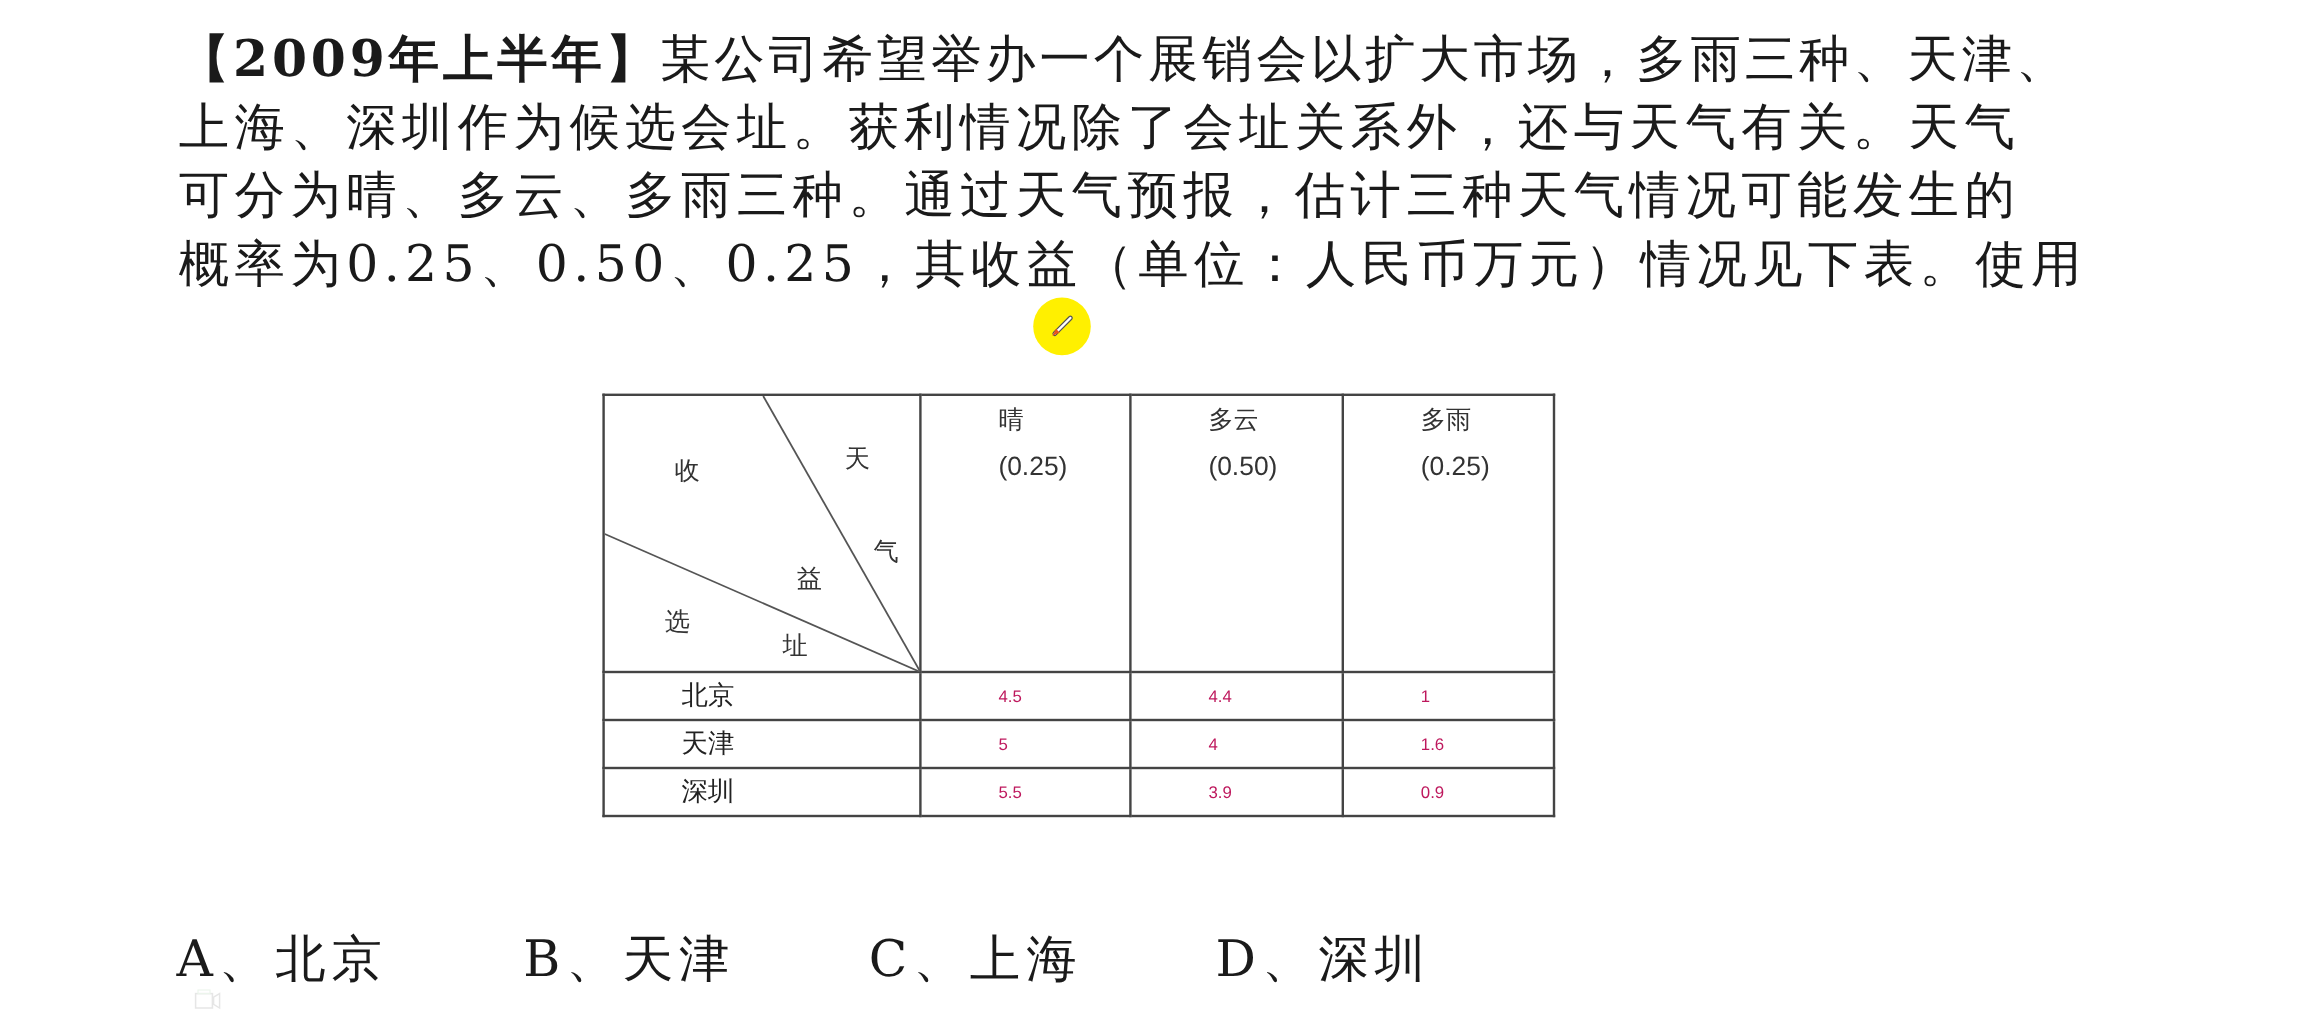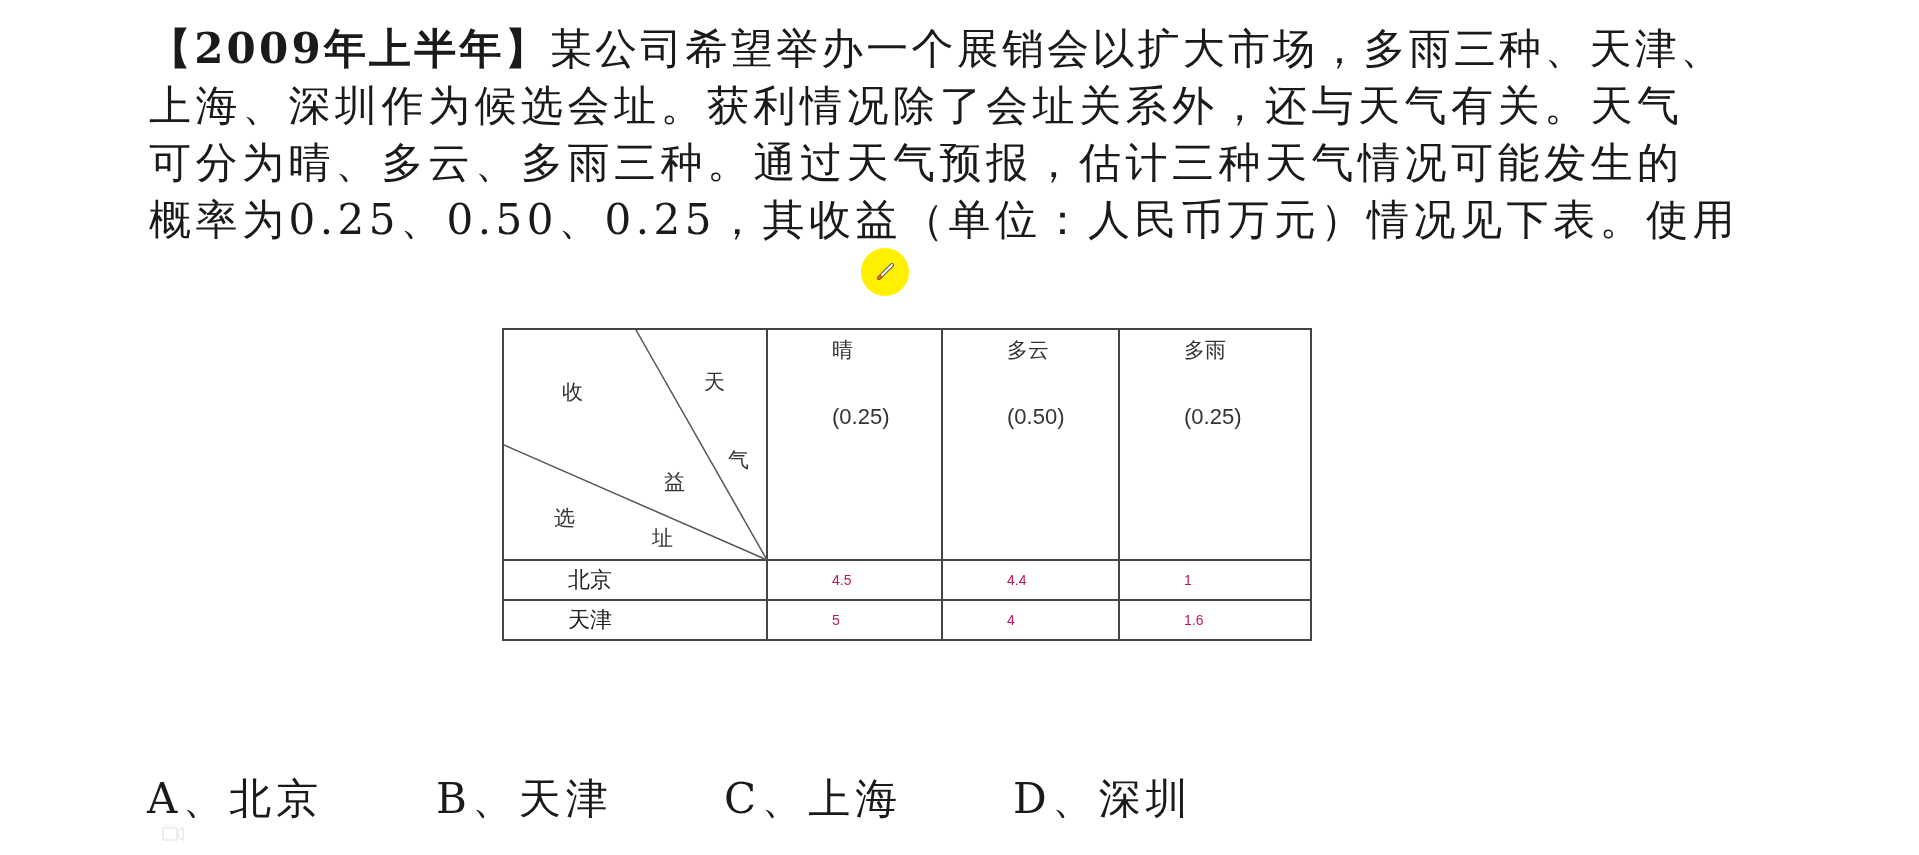--- a/index.html
+++ b/index.html
@@ -72,30 +72,30 @@
     font-size: 21px;
     color: #333;
   }
   td.wx-head {
     height: 229px;
     vertical-align: top;
     position: relative;
   }
   td.wx-head.c1 { width: 173px; }
   td.wx-head.c2 { width: 175px; text-decoration: underline; }
-  td.wx-head.c3 { width: 174px; padding-left: 16px; }
+  td.wx-head.c3 { width: 174px; }
   .wx-name, .wx-prob {
     position: absolute;
     left: 64px;
     font-size: 21px;
     color: #333;
     white-space: nowrap;
   }
   .wx-name { top: 6px; }
-  .wx-prob { top: 46px; font-size: 22px; margin-top: 28px; }
+  .wx-prob { top: 46px; font-size: 22px; }
   tr.data-row td { height: 38px; margin-top: 36px; }
   td.site {
     padding-left: 64px !important;
     font-size: 22px;
     color: #222;
   }
   td.val {
     padding-left: 64px !important;
     font-size: 14px;
     color: #be185d;
@@ -173,20 +173,26 @@
       <td class="val">4.5</td>
       <td class="val">4.4</td>
       <td class="val">1</td>
     </tr>
     <tr class="data-row">
       <td class="site">天津</td>
       <td class="val">5</td>
       <td class="val">4</td>
       <td class="val">1.6</td>
     </tr>
+    <tr class="data-row">
+      <td class="site">深圳</td>
+      <td class="val">5.5</td>
+      <td class="val">3.9</td>
+      <td class="val">0.9</td>
+    </tr>
   </tbody>
     </table>
 </div>
 
 <div class="options">
   <span class="option" style="left:0px;">A、北京</span>
   <span class="option" style="left:289px;">B、天津</span>
   <span class="option" style="left:577px;">C、上海</span>
   <span class="option" style="left:866px;">D、深圳</span>
 </div>

